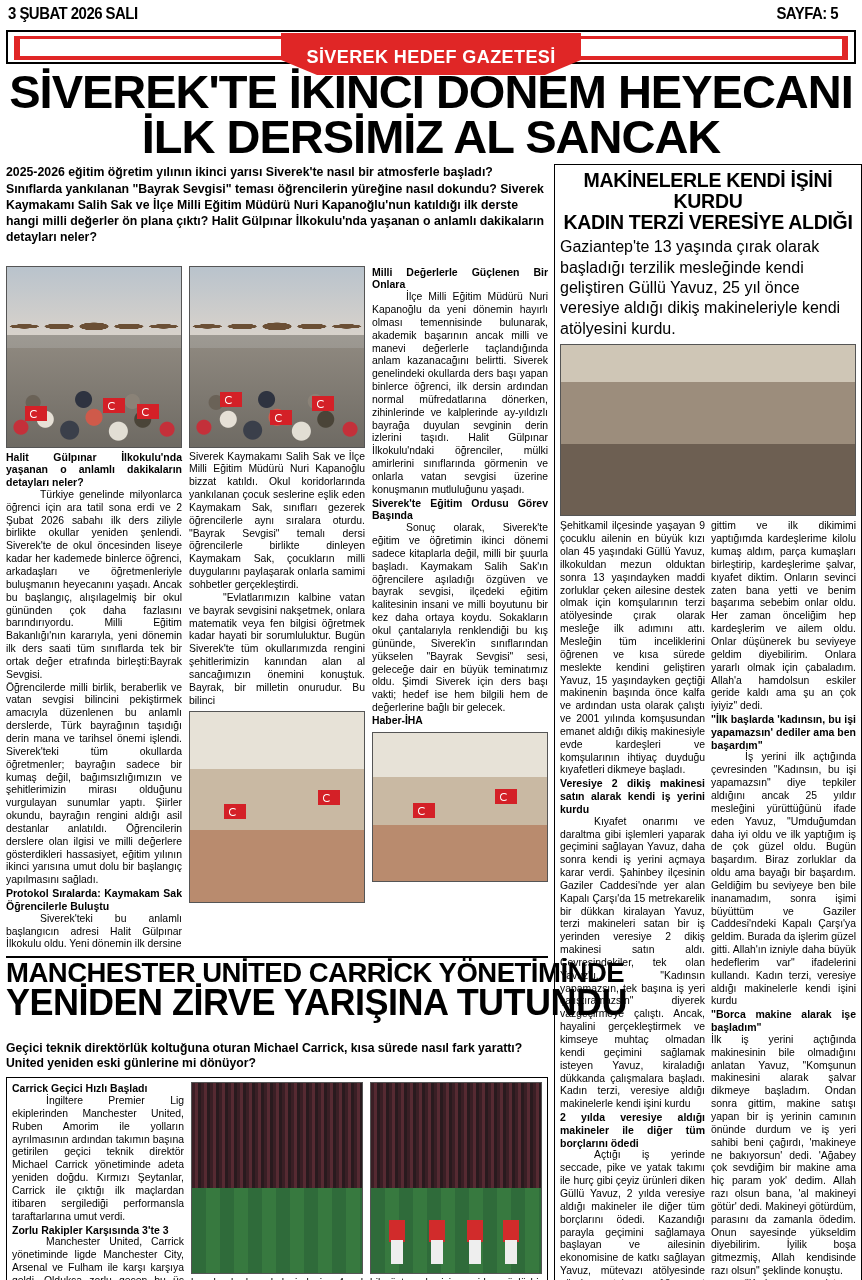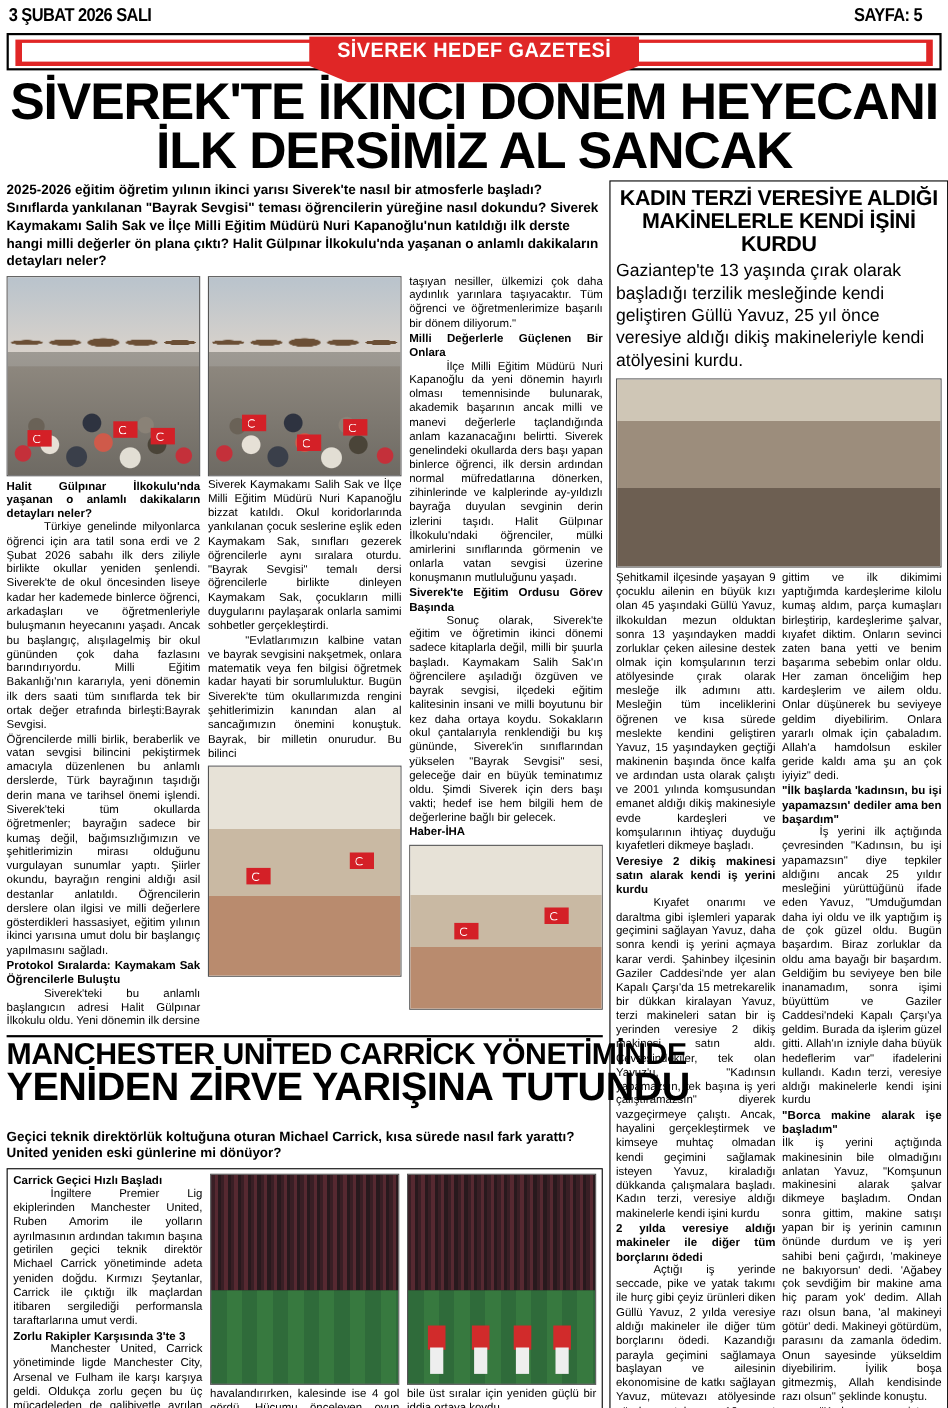--- a/index.html
+++ b/index.html
@@ -54,21 +54,21 @@
   }
   .banner-center {
     position: absolute;
     left: 50%; top: 1px;
     transform: translateX(-50%);
     background: #e02626;
     width: 300px;
     height: 42px;
     clip-path: polygon(0 0, 100% 0, 100% 64%, 88% 100%, 12% 100%, 0 64%);
     display: flex; align-items: flex-start; justify-content: center;
-    padding-top: 3px;
+    padding-top: 13px;
     z-index: 2;
   }
   .banner-center span {
     color: #fff;
     font-weight: bold;
     font-size: 19px;
     letter-spacing: 0.4px;
     transform: scaleX(0.95);
     white-space: nowrap;
   }
@@ -103,21 +103,21 @@
   }
   .col-left { width: 542px; }
   .col-right { width: 314px; padding-left: 6px; }
 
   
   .lede {
     font-size: 12.3px;
     line-height: 1.32;
     font-weight: 600;
     padding-right: 4px;
-    margin-bottom: 5px;
+    margin-bottom: 20px;
   }
 
   
   .a1-cols {
     display: flex;
     gap: 7px;
   }
   .a1-col { width: 176px; }
 
   .photo {
@@ -306,21 +306,20 @@
           <div class="ph" style="position:absolute;inset:0">
             <div class="ph-class"></div>
             <div class="ph-flag" style="left:34px;top:92px"></div>
             <div class="ph-flag" style="right:24px;top:78px"></div>
           </div>
         </div>
       </div>
 
       <div class="a1-col">
         <div class="body-text">
-          <p>taşıyan nesiller, ülkemizi çok daha aydınlık yarınlara taşıyacaktır. Tüm öğrenci ve öğretmenlerimize başarılı bir dönem diliyorum."</p>
           <p class="subhead">Milli Değerlerle Güçlenen Bir Onlara</p>
           <p class="ind">İlçe Milli Eğitim Müdürü Nuri Kapanoğlu da yeni dönemin hayırlı olması temennisinde bulunarak, akademik başarının ancak milli ve manevi değerlerle taçlandığında anlam kazanacağını belirtti. Siverek genelindeki okullarda ders başı yapan binlerce öğrenci, ilk dersin ardından normal müfredatlarına dönerken, zihinlerinde ve kalplerinde ay-yıldızlı bayrağa duyulan sevginin derin izlerini taşıdı. Halit Gülpınar İlkokulu'ndaki öğrenciler, mülki amirlerini sınıflarında görmenin ve onlarla vatan sevgisi üzerine konuşmanın mutluluğunu yaşadı.</p>
           <p class="subhead">Siverek'te Eğitim Ordusu Görev Başında</p>
           <p class="ind">Sonuç olarak, Siverek'te eğitim ve öğretimin ikinci dönemi sadece kitaplarla değil, milli bir şuurla başladı. Kaymakam Salih Sak'ın öğrencilere aşıladığı özgüven ve bayrak sevgisi, ilçedeki eğitim kalitesinin insani ve milli boyutunu bir kez daha ortaya koydu. Sokakların okul çantalarıyla renklendiği bu kış gününde, Siverek'in sınıflarından yükselen "Bayrak Sevgisi" sesi, geleceğe dair en büyük teminatımız oldu. Şimdi Siverek için ders başı vakti; hedef ise hem bilgili hem de değerlerine bağlı bir gelecek.</p>
           <p class="credit">Haber-İHA</p>
         </div>
         <div class="photo" style="height:150px;margin-top:4px">
           <div class="ph" style="position:absolute;inset:0">
             <div class="ph-class"></div>
             <div class="ph-flag" style="left:40px;top:70px"></div>
@@ -388,22 +387,22 @@
 
           </div>
         </div>
       </div>
     </div>
   </div>
 
   <div class="col-right">
     <div class="r-box">
       <div class="r-head">
+        <div>MAKİNELERLE KENDİ İŞİNİ KURDU</div>
         <div>KADIN TERZİ VERESİYE ALDIĞI</div>
-        <div>MAKİNELERLE KENDİ İŞİNİ KURDU</div>
       </div>
       <div class="r-lede">Gaziantep'te 13 yaşında çırak olarak başladığı terzilik mesleğinde kendi geliştiren Güllü Yavuz, 25 yıl önce veresiye aldığı dikiş makineleriyle kendi atölyesini kurdu.</div>
 
       <div class="photo" style="height:172px">
         <div class="ph-sewing" style="position:absolute;inset:0"></div>
       </div>
 
       <div class="r-cols">
         <div class="r-col">
           <div class="body-text">

